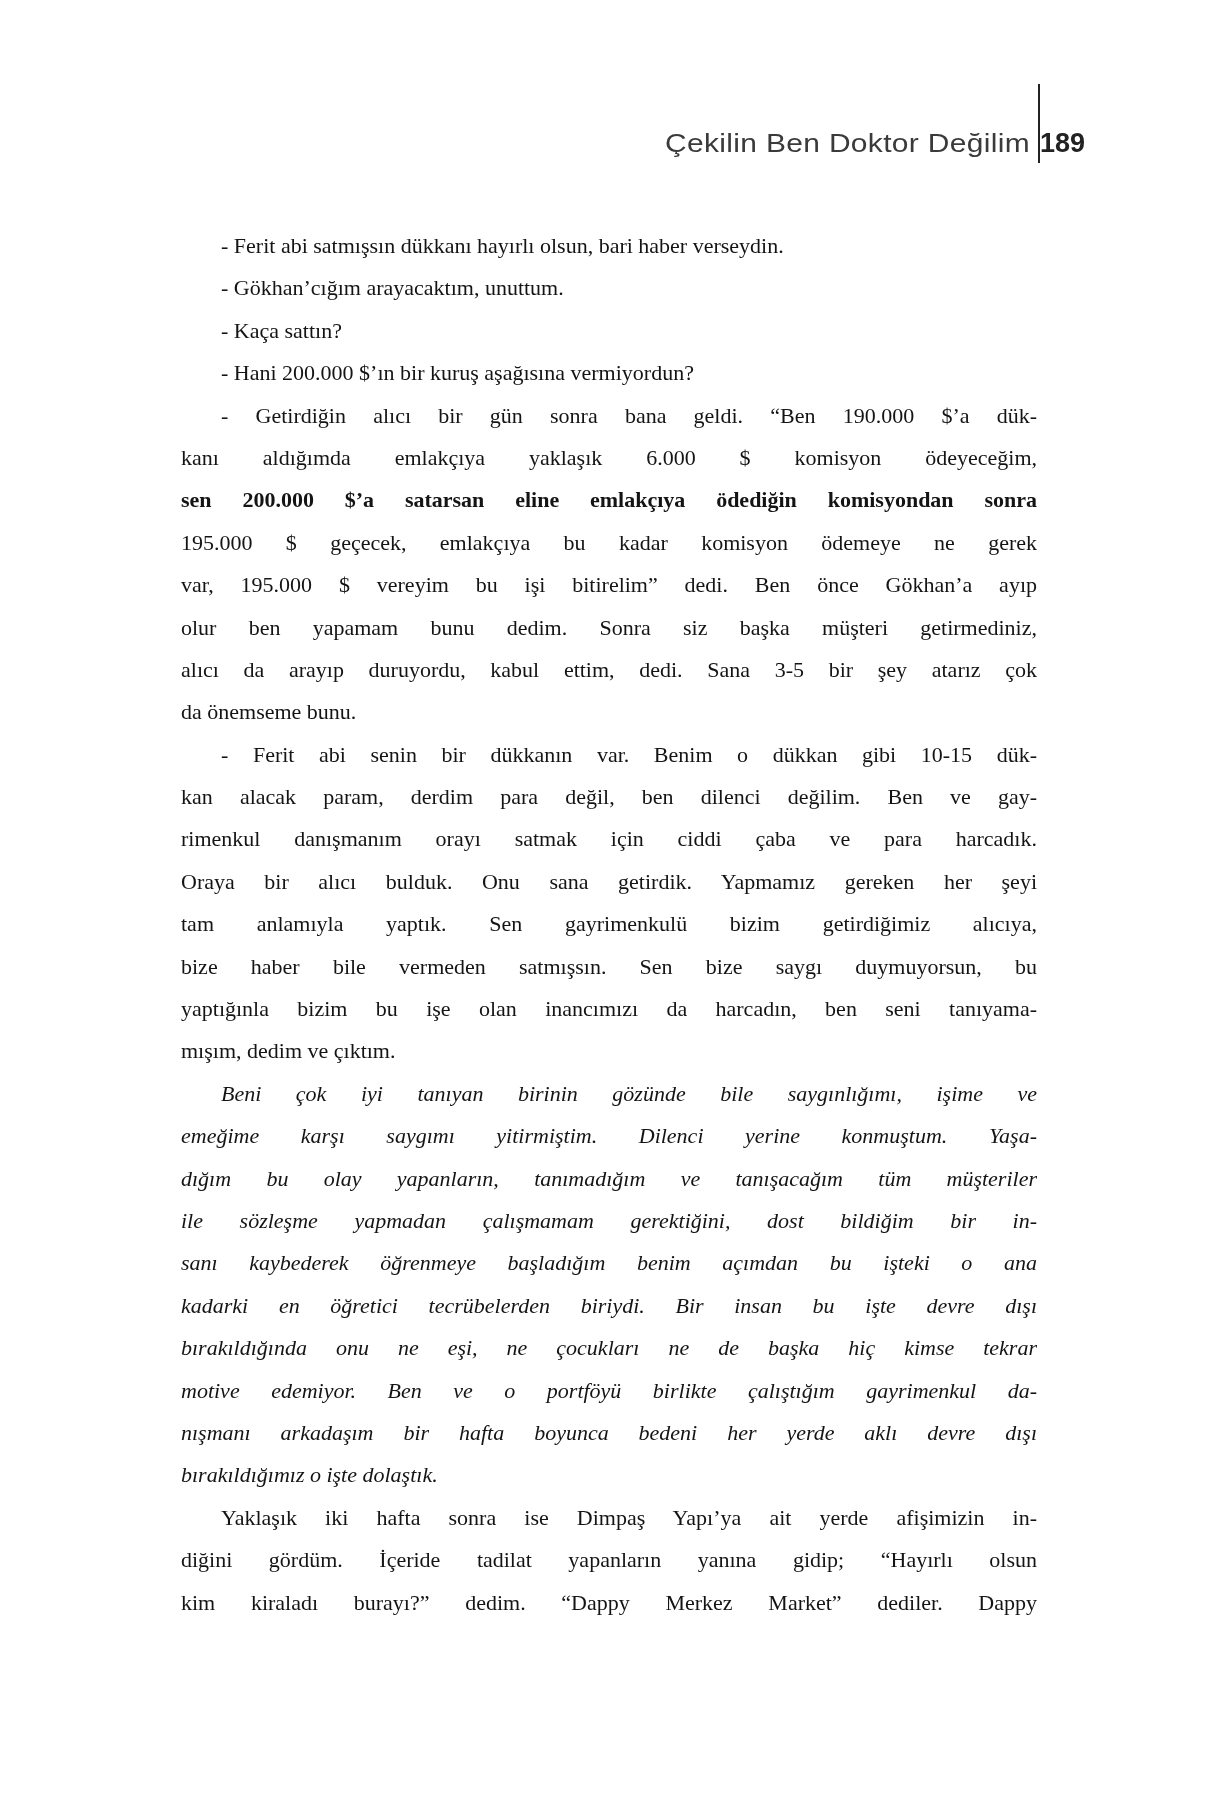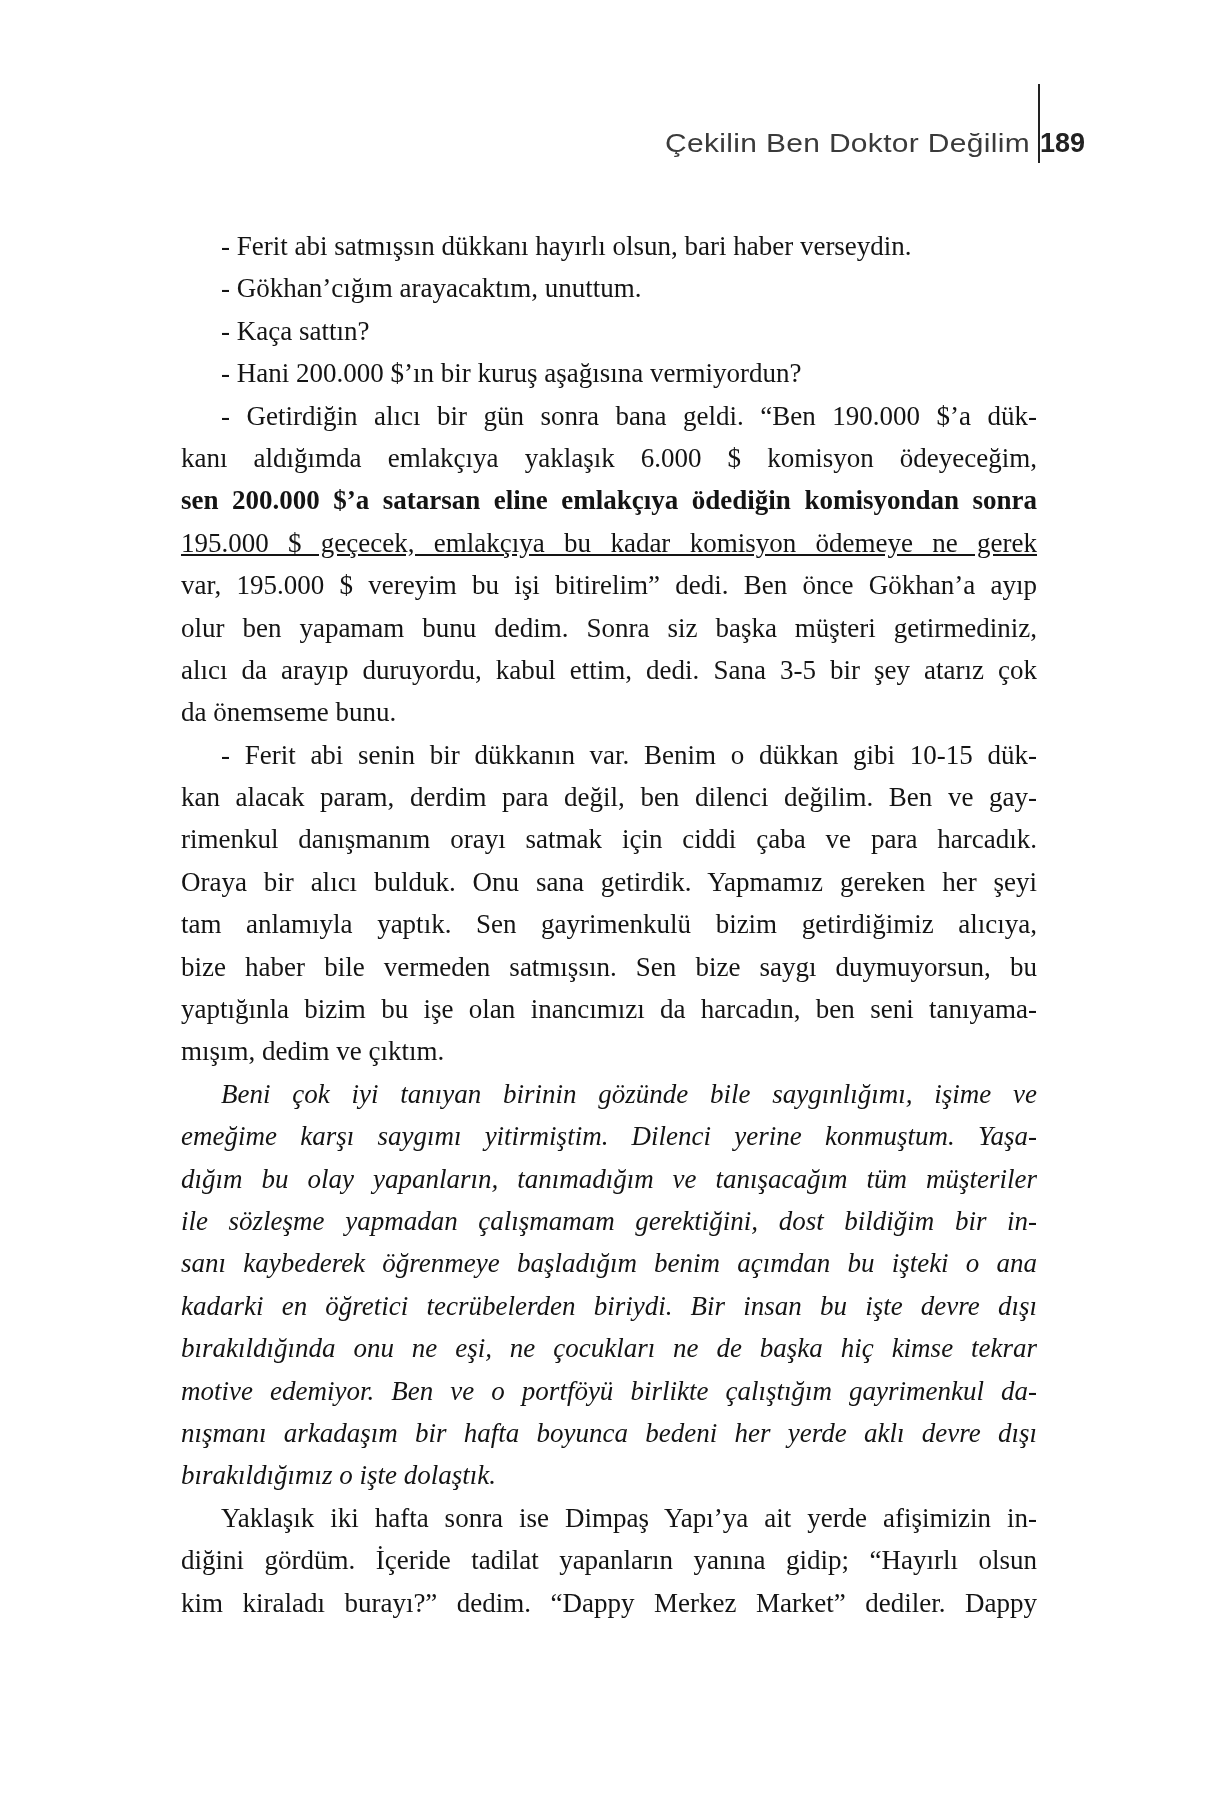--- a/index.html
+++ b/index.html
@@ -21,21 +21,21 @@
   .page-number {
     position: absolute; left: 1040px; top: 128px; height: 40px;
     font-family: "Liberation Sans", sans-serif;
     font-size: 27px; font-weight: bold; color: #222;
     white-space: nowrap;
   }
 
   .body-text {
     position: absolute; left: 181px; top: 225px; width: 856px;
     font-family: "Liberation Serif", serif;
-    font-size: 27px; color: #141414;
+    font-size: 22px; color: #141414;
   }
   .line {
     height: 42.4px; line-height: 42.4px;
     white-space: nowrap; overflow: visible;
     text-align: justify; text-align-last: justify;
   }
   .line.last { text-align: left; text-align-last: left; }
   .line.indent { padding-left: 40px; }
   .line .txt { display: inline-block; white-space: nowrap; transform-origin: left center; }
   .line.justify .txt { display: block; width: 100%; white-space: normal; text-align: justify; text-align-last: justify; }
@@ -68,21 +68,21 @@
         <div class="line indent justify">
           <span class="txt" style="display: block; width: 816px; white-space: normal; text-align: justify; text-align-last: justify; height: 42.4px; overflow: hidden;">- Getirdiğin alıcı bir gün sonra bana geldi. “Ben 190.000 $’a dük-</span>
         </div>
         <div class="line justify">
           <span class="txt" style="display: block; width: 856px; white-space: normal; text-align: justify; text-align-last: justify; height: 42.4px; overflow: hidden;">kanı aldığımda emlakçıya yaklaşık 6.000 $ komisyon ödeyeceğim,</span>
         </div>
         <div class="line justify">
           <span class="txt" style="display: block; width: 856px; white-space: normal; text-align: justify; text-align-last: justify; height: 42.4px; overflow: hidden; font-weight: bold;">sen 200.000 $’a satarsan eline emlakçıya ödediğin komisyondan sonra</span>
         </div>
         <div class="line justify">
-          <span class="txt" style="display: block; width: 856px; white-space: normal; text-align: justify; text-align-last: justify; height: 42.4px; overflow: hidden; text-decoration: underline;">195.000 $ geçecek, emlakçıya bu kadar komisyon ödemeye ne gerek</span>
+          <span class="txt" style="display: block; width: 856px; white-space: normal; text-align: justify; text-align-last: justify; height: 42.4px; overflow: hidden;">195.000 $ geçecek, emlakçıya bu kadar komisyon ödemeye ne gerek</span>
         </div>
         <div class="line justify">
           <span class="txt" style="display: block; width: 856px; white-space: normal; text-align: justify; text-align-last: justify; height: 42.4px; overflow: hidden;">var, 195.000 $ vereyim bu işi bitirelim” dedi. Ben önce Gökhan’a ayıp</span>
         </div>
         <div class="line justify">
           <span class="txt" style="display: block; width: 856px; white-space: normal; text-align: justify; text-align-last: justify; height: 42.4px; overflow: hidden;">olur ben yapamam bunu dedim. Sonra siz başka müşteri getirmediniz,</span>
         </div>
         <div class="line justify">
           <span class="txt" style="display: block; width: 856px; white-space: normal; text-align: justify; text-align-last: justify; height: 42.4px; overflow: hidden;">alıcı da arayıp duruyordu, kabul ettim, dedi. Sana 3-5 bir şey atarız çok</span>
         </div>

